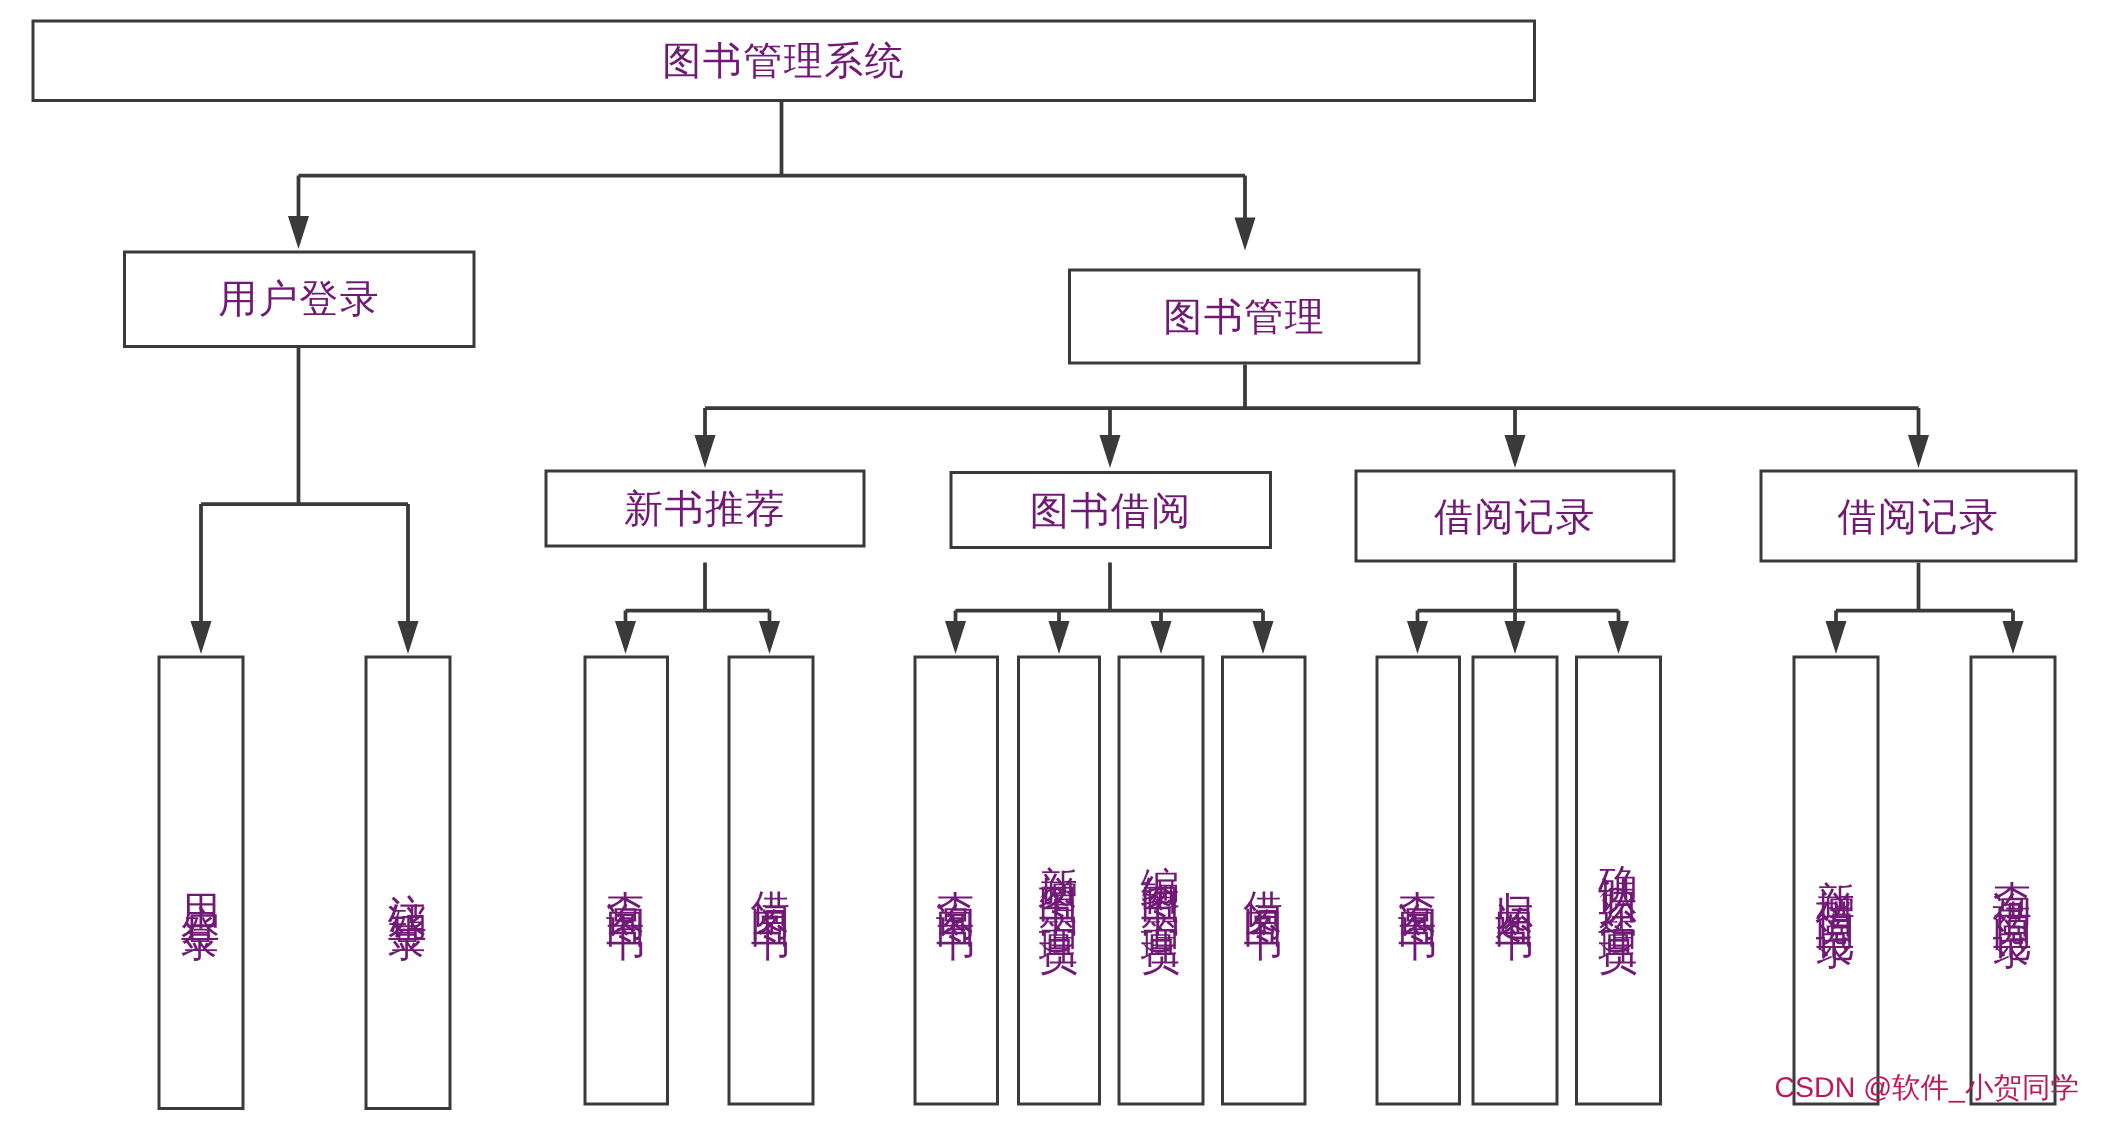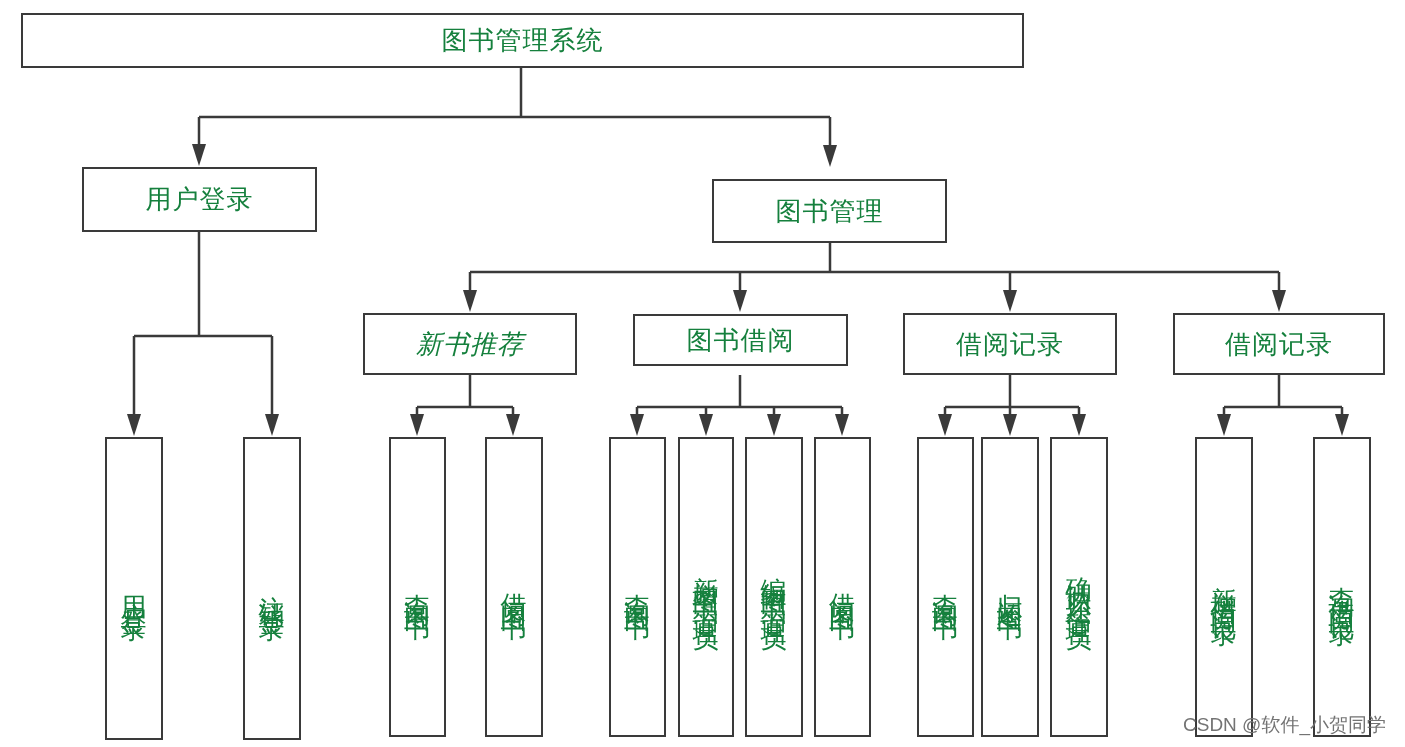--- a/index.html
+++ b/index.html
@@ -12,39 +12,39 @@
   }
   #wires{position:absolute;left:0;top:0;}
   .node{
     position:absolute;
     box-sizing:border-box;
     background:#ffffff;
     border:2.5px solid #3a3a3a;
     display:flex;
     align-items:center;
     justify-content:center;
-    color:#15803d;
+    color:#701a75;
   }
   .node.h span{
     font-size:26px;
     letter-spacing:1px;
     white-space:nowrap;
   }
   .node.v span{
     writing-mode:vertical-rl;
     font-size:26px;
     letter-spacing:7px;
     line-height:1;
     white-space:nowrap;
   }
   #watermark{
     position:absolute;
     left:1183px;top:712px;
     font-size:19px;
-    color:#737373;
+    color:#be185d;
     white-space:nowrap;
   }
 </style>
 </head>
 <body>
 
 <div id="canvas">
 
   <svg id="wires" width="1405" height="747" viewBox="0 0 1405 747">
     <g stroke="#3a3a3a" stroke-width="2.5" fill="none">
@@ -113,21 +113,21 @@
     <span>图书管理系统</span>
   </div>
 
   <div class="node h" style="left:82px;top:167px;width:235px;height:65px;">
     <span>用户登录</span>
   </div>
   <div class="node h" style="left:712px;top:168px;width:235px;height:64px;margin-top:11px;">
     <span>图书管理</span>
   </div>
 
-  <div class="node h" style="left:363px;top:313px;width:214px;height:62px;font-style:italic;">
+  <div class="node h" style="left:363px;top:313px;width:214px;height:52px;">
     <span>新书推荐</span>
   </div>
   <div class="node h" style="left:633px;top:314px;width:215px;height:52px;text-align:center;">
     <span>图书借阅</span>
   </div>
   <div class="node h" style="left:903px;top:313px;width:214px;height:62px;">
     <span>借阅记录</span>
   </div>
   <div class="node h" style="left:1173px;top:313px;width:212px;height:62px;align-items:center;">
     <span>借阅记录</span>

